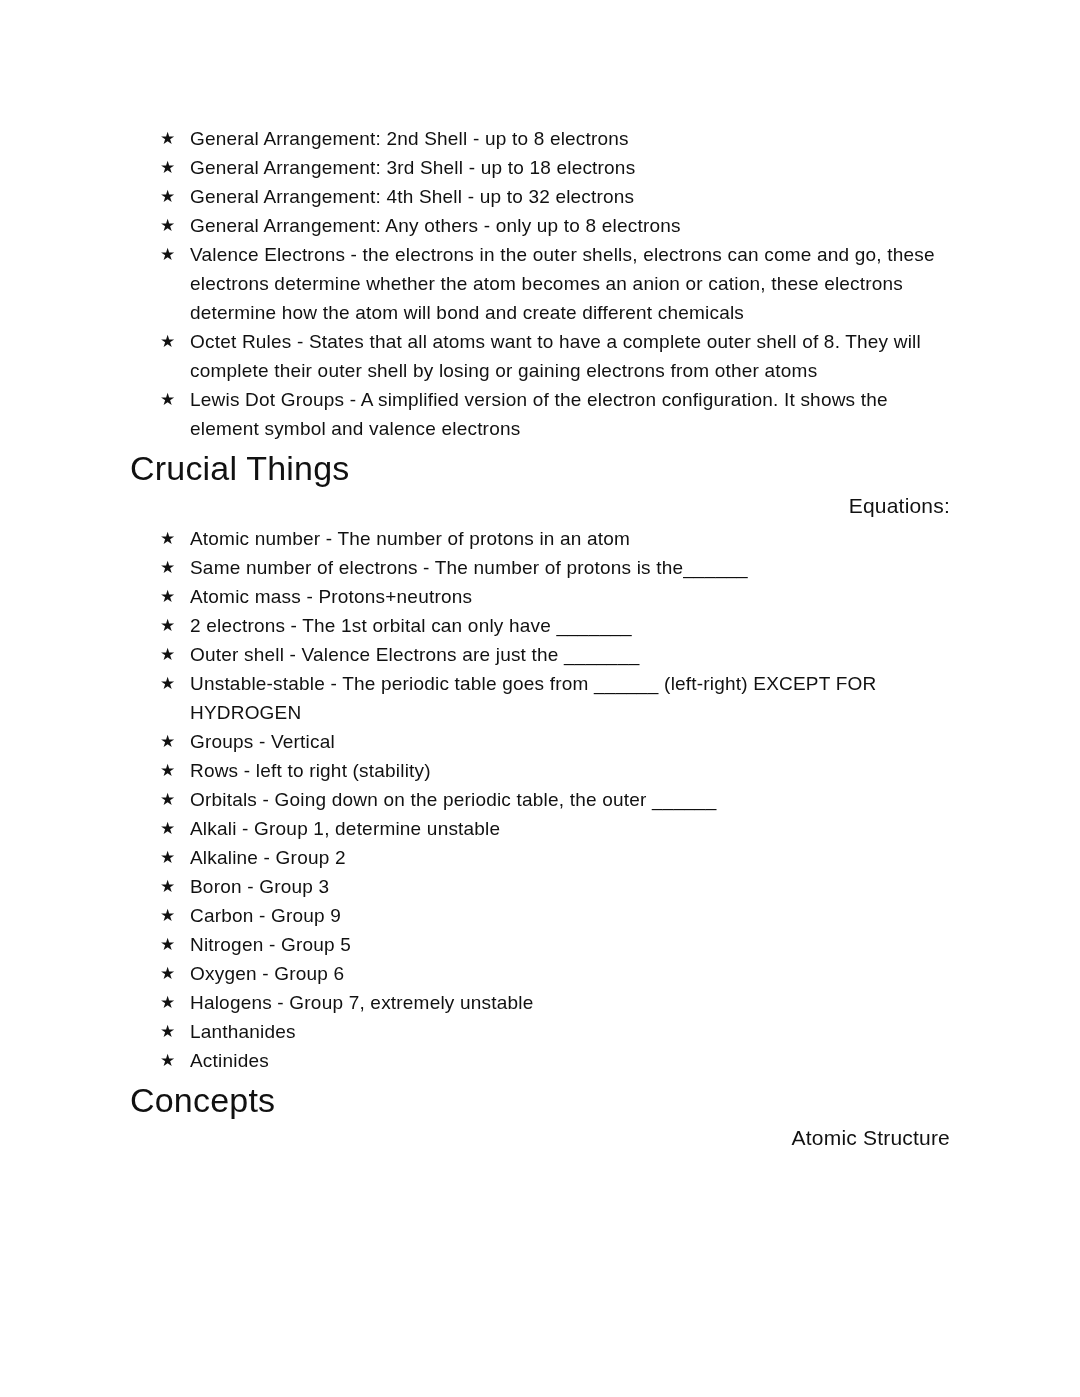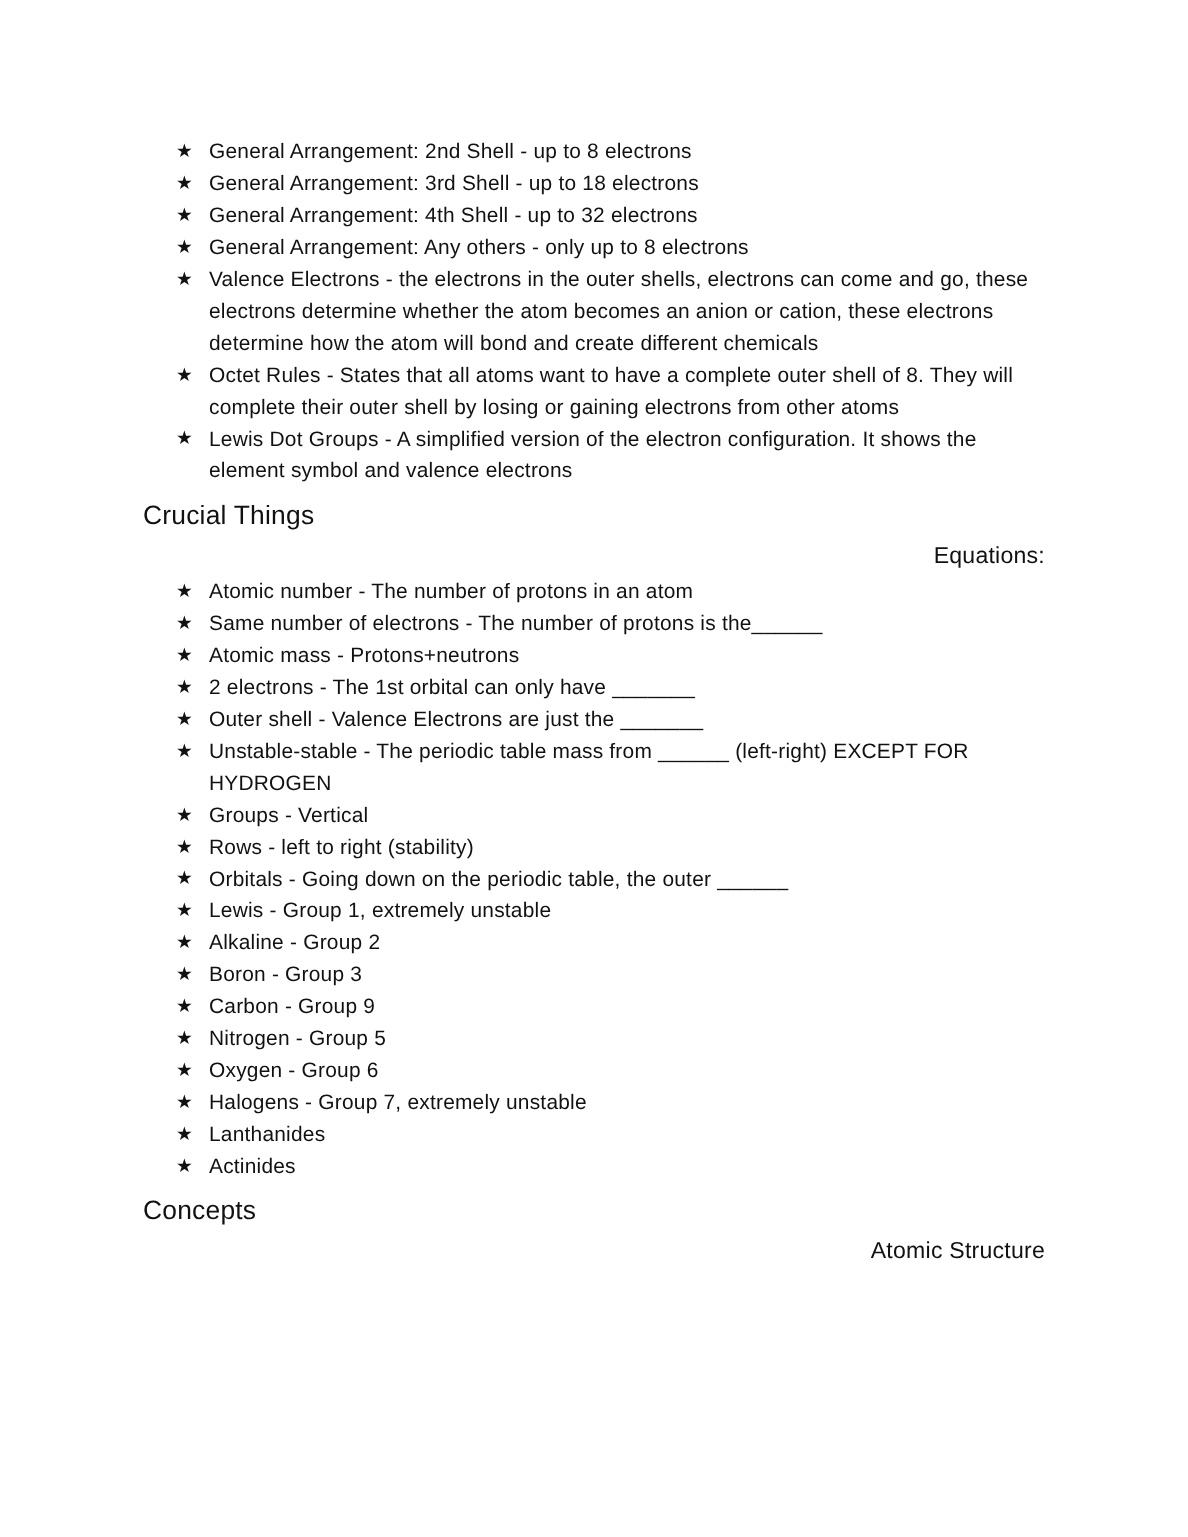--- a/index.html
+++ b/index.html
@@ -36,21 +36,21 @@
   ul.star-list li::before {
     content: var(--bullet, "\2605");
     font-family: "DejaVu Sans", sans-serif;
     position: absolute;
     left: -30px;
     top: 0;
     font-size: 17px;
     line-height: 29px;
   }
   h1.doc-h1 {
-    font-size: 24px;
+    font-size: 34px;
     line-height: 37px;
     font-weight: 400;
     margin: 7px 0 0 0;
     letter-spacing: 0.2px;
   }
   h2.doc-h2 {
     font-size: 21px;
     line-height: 26px;
     font-weight: 400;
     margin: 6px 0 5px 0;
@@ -76,25 +76,25 @@
   <h1 class="doc-h1">Crucial Things</h1>
 
   <h2 class="doc-h2">Equations:</h2>
 
   <ul class="star-list">
       <li>Atomic number - The number of protons in an atom</li>
       <li>Same number of electrons - The number of protons is the______</li>
       <li>Atomic mass - Protons+neutrons</li>
       <li>2 electrons - The 1st orbital can only have _______</li>
       <li>Outer shell - Valence Electrons are just the _______</li>
-      <li>Unstable-stable - The periodic table mass from ______ (left-right) EXCEPT FOR HYDROGEN</li>
+      <li>Unstable-stable - The periodic table goes from ______ (left-right) EXCEPT FOR HYDROGEN</li>
       <li>Groups - Vertical</li>
       <li>Rows - left to right (stability)</li>
       <li>Orbitals - Going down on the periodic table, the outer ______</li>
-      <li>Lewis - Group 1, extremely unstable</li>
+      <li>Alkali - Group 1, determine unstable</li>
       <li>Alkaline - Group 2</li>
       <li>Boron - Group 3</li>
       <li>Carbon - Group 9</li>
       <li>Nitrogen - Group 5</li>
       <li>Oxygen - Group 6</li>
       <li>Halogens - Group 7, extremely unstable</li>
       <li>Lanthanides</li>
       <li>Actinides</li>
     </ul>
 

